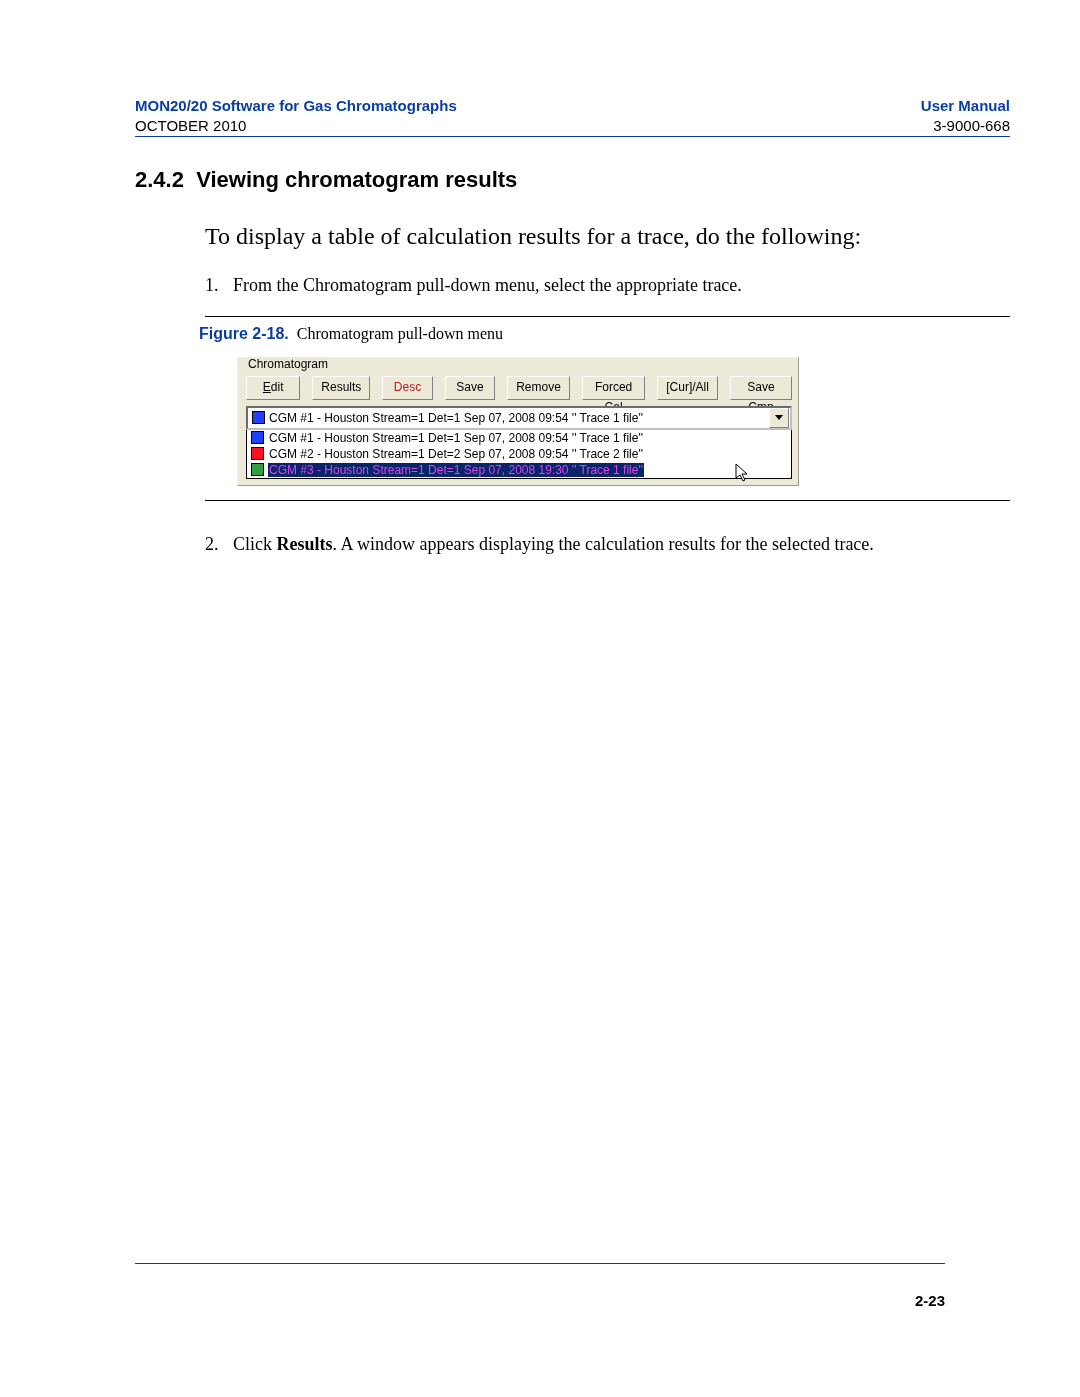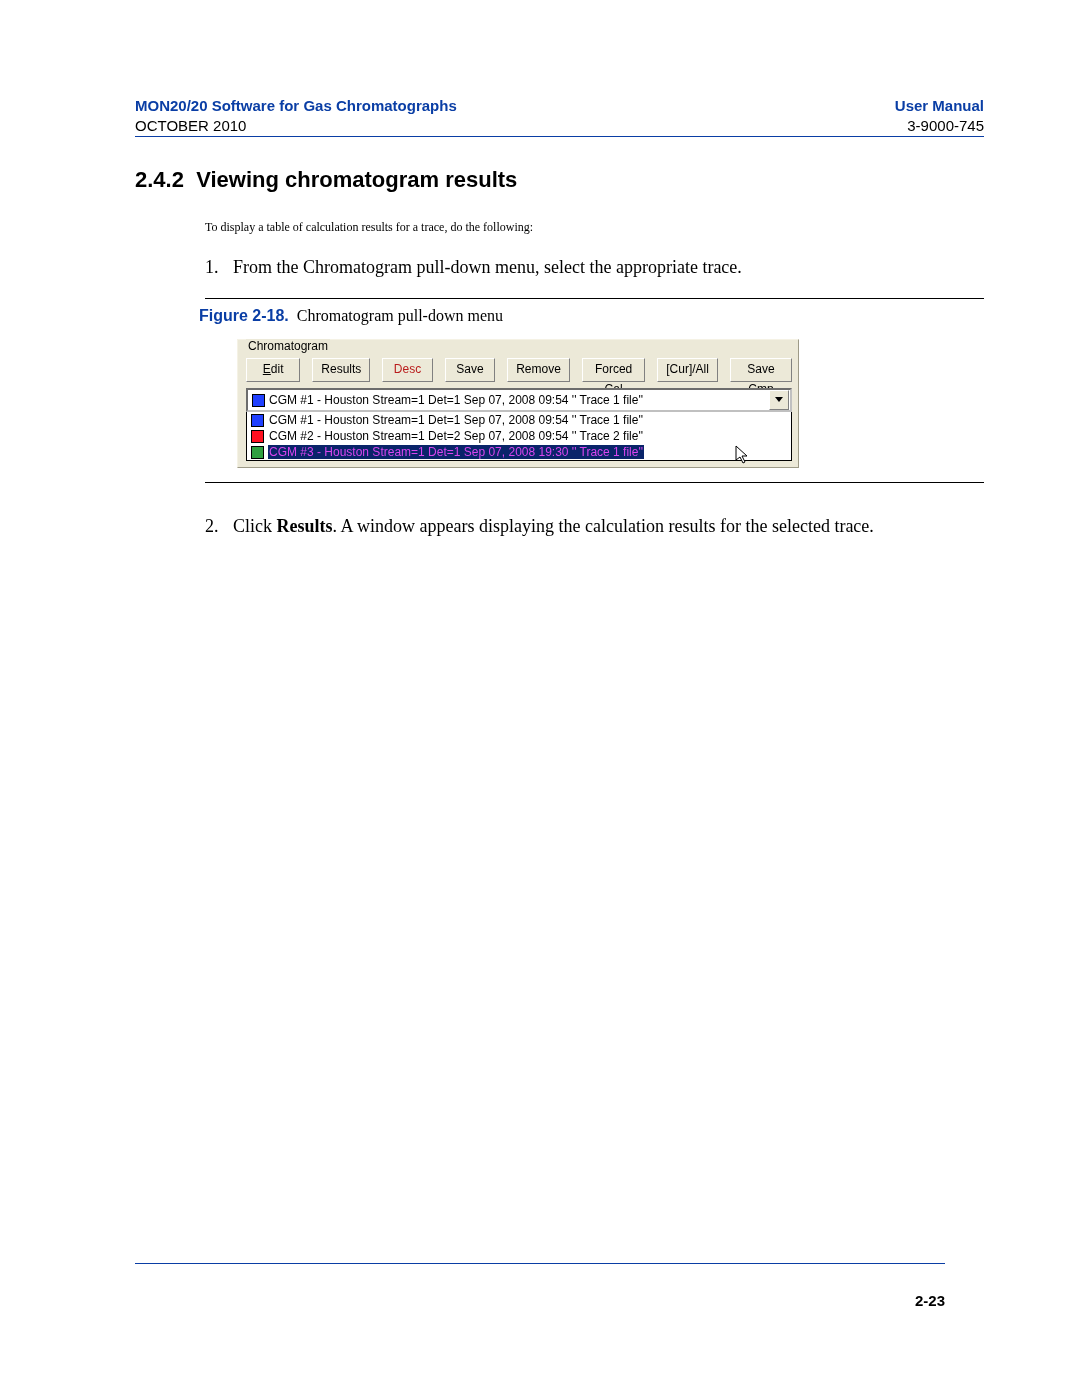--- a/index.html
+++ b/index.html
@@ -5,21 +5,21 @@
   body {
     margin: 0;
     background: #fff;
     font-family: Georgia, 'Times New Roman', serif;
     color: #000;
     width: 1080px;
     height: 1397px;
     position: relative;
   }
   .page {
-    padding: 95px 96px 40px 135px;
+    padding: 95px 70px 40px 135px;
   }
   .header-row {
     display: flex;
     justify-content: space-between;
     font-family: Arial, Helvetica, sans-serif;
     font-size: 15px;
     line-height: 1.4;
   }
   .header-left-bold {
     font-weight: bold;
@@ -42,21 +42,21 @@
     margin: 2px 0 30px 0;
   }
   .section-heading {
     font-family: Arial, Helvetica, sans-serif;
     font-weight: bold;
     font-size: 22px;
     margin: 18px 0 26px 0;
   }
   .section-number { display: inline-block; }
   .body-text {
-    font-size: 12px;
+    font-size: 24px;
     margin: 12px 0 18px 70px;
     line-height: 1.45;
   }
   .list {
     margin-left: 70px;
     font-size: 18px;
     line-height: 1.45;
   }
   .list-item {
     display: flex;
@@ -212,21 +212,21 @@
 </head>
 <body>
 
 <div class="page">
   <div class="header-row">
     <span class="header-left-bold">MON20/20 Software for Gas Chromatographs</span>
     <span class="header-right-bold">User Manual</span>
   </div>
   <div class="header-row2">
     <span>OCTOBER 2010</span>
-    <span>3-9000-745</span>
+    <span>3-9000-668</span>
   </div>
   <hr class="header-rule">
 
   <h2 class="section-heading">
     <span class="section-number">2.4.2</span>&nbsp;&nbsp;<span>Viewing chromatogram results</span>
   </h2>
 
   <p class="body-text">To display a table of calculation results for a trace, do the following:</p>
 
   <div class="list">

